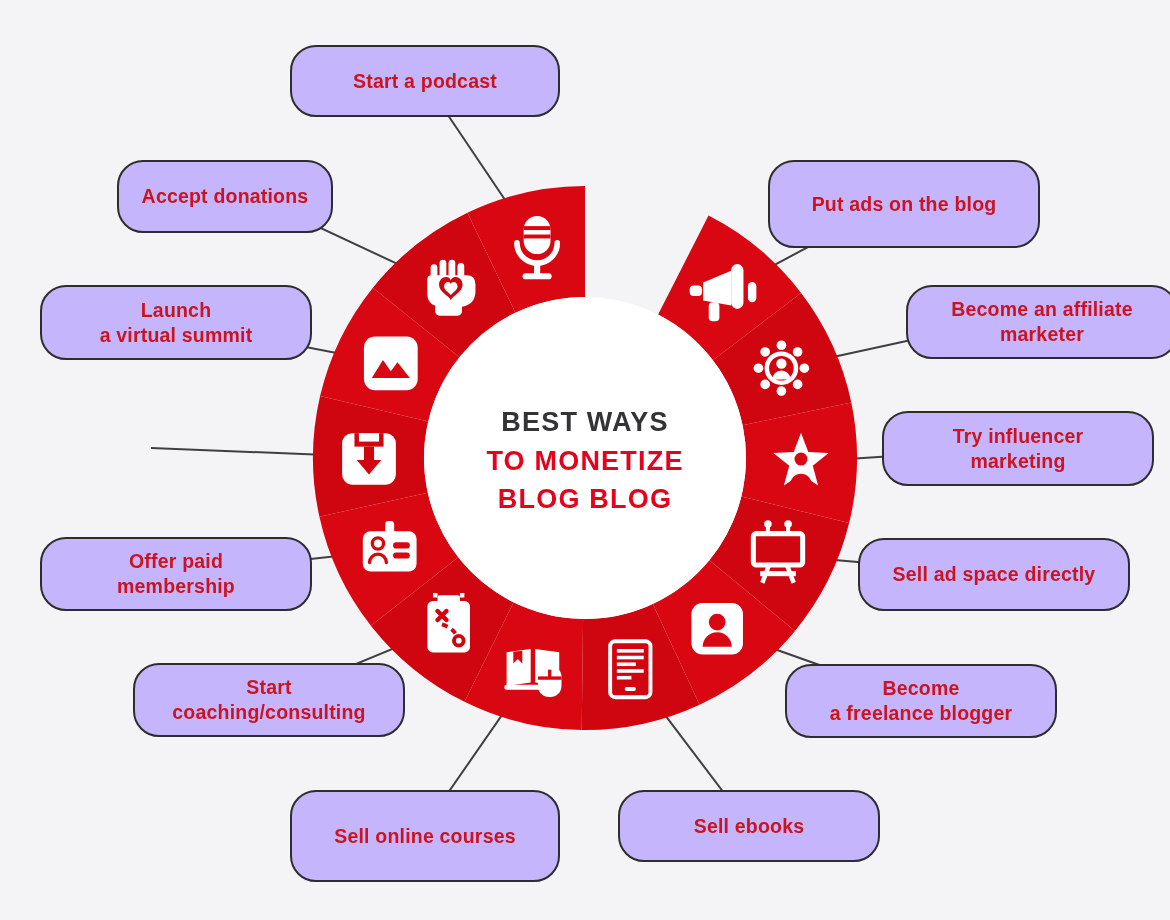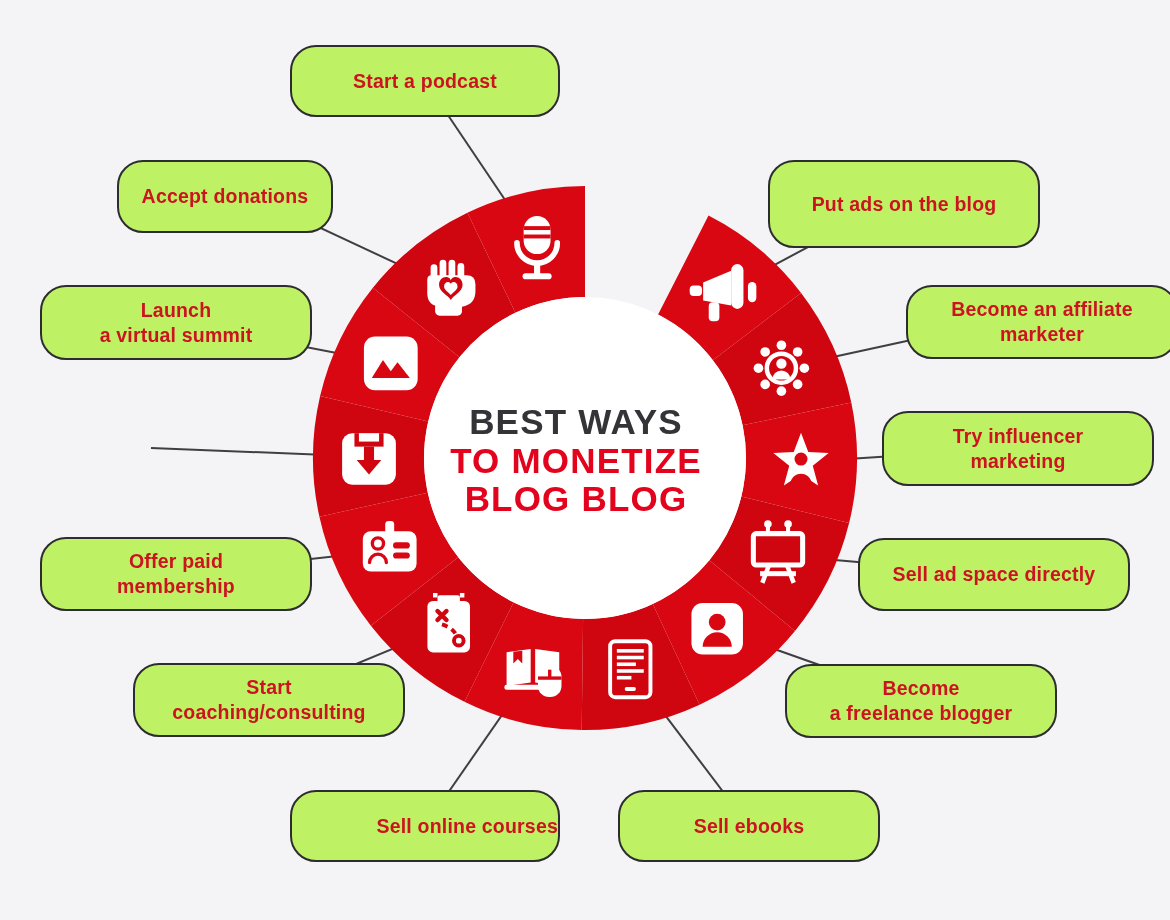--- a/index.html
+++ b/index.html
@@ -1,42 +1,42 @@
 <!DOCTYPE html>
 <html><head>
 <meta charset="utf-8">
 <style>
   html,body{margin:0;padding:0;}
   body{font-family:"Liberation Sans","DejaVu Sans",sans-serif;}
   .canvas{position:relative;width:1170px;height:920px;background:#f4f4f6;overflow:hidden;}
   #diagram{position:absolute;left:0;top:0;}
   .node-box{
-    position:absolute;box-sizing:border-box;background:#bef264;
+    position:absolute;box-sizing:border-box;background:#c4b5fd;
     border:2.2px solid #2d2d30;border-radius:26px;
     display:flex;align-items:center;justify-content:center;text-align:center;
     font-weight:bold;font-size:19.5px;line-height:1.28;color:#cc1320;
     white-space:pre-line;letter-spacing:.2px;
   }
   
   .pos-0{left:768px;top:160px;width:272px;height:88px;}
   .pos-1{left:858px;top:285px;width:272px;height:74px;margin-left:48px;}
   .pos-2{left:882px;top:411px;width:272px;height:75px;}
   .pos-3{left:858px;top:538px;width:272px;height:73px;}
   .pos-4{left:785px;top:664px;width:272px;height:74px;}
   .pos-5{left:618px;top:790px;width:262px;height:72px;}
-  .pos-6{left:290px;top:790px;width:270px;height:72px;justify-content:flex-end;}
+  .pos-6{left:290px;top:790px;width:270px;height:92px;}
   .pos-7{left:133px;top:663px;width:272px;height:74px;}
   .pos-8{left:40px;top:537px;width:272px;height:74px;}
   .pos-9{left:14px;top:411px;width:274px;height:75px;}
   .pos-10{left:40px;top:285px;width:272px;height:75px;}
   .pos-11{left:117px;top:160px;width:216px;height:73px;}
   .pos-12{left:290px;top:45px;width:270px;height:72px;}
   .center-title{
-    position:absolute;left:406px;top:403px;width:340px;text-align:center;
-    font-weight:bold;font-size:35px;line-height:38.5px;letter-spacing:1.2px;
+    position:absolute;left:415px;top:403px;width:340px;text-align:center;
+    font-weight:bold;font-size:27px;line-height:38.5px;letter-spacing:1.2px;
   }
   .center-title .dark{color:#333338;display:block;}
   .center-title .red{color:#e3031c;display:block;}
 </style>
 </head>
 <body>
 
 <div class="canvas">
   <svg id="diagram" width="1170" height="920" viewBox="0 0 1170 920">
       <line x1="904" y1="196" x2="723.3" y2="292.1" stroke="#3f3f42" stroke-width="2"></line>

